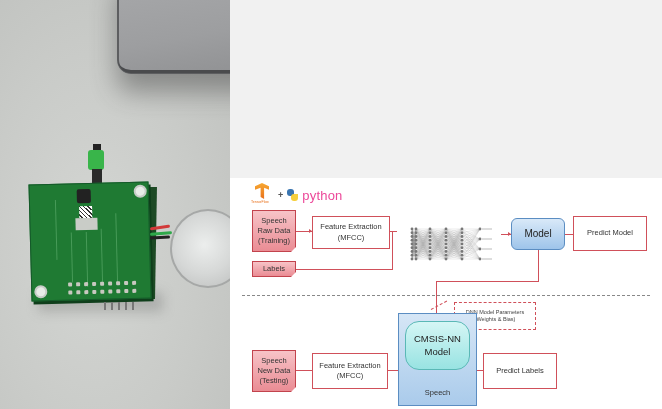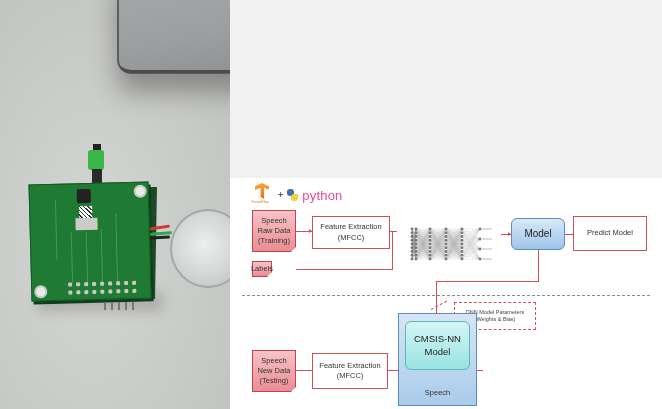--- a/index.html
+++ b/index.html
@@ -41,21 +41,21 @@
   .box.pink::after { content: ""; position: absolute; right: -1px; bottom: -1px; width: 0; height: 0;
     border-left: 5px solid transparent; border-bottom: 5px solid #ffffff; }
   .box.blue { background: linear-gradient(#d9e9f8, #9ec4ea); border: 1px solid #5b8dc2; border-radius: 6px;
     font-size: 10px; color: #222; }
   .line { position: absolute; background: #d0505a; }
   .arrowhead { position: absolute; width: 0; height: 0; border-top: 2px solid transparent; border-bottom: 2px solid transparent; border-left: 3px solid #d0505a; }
 
   #predict-frame { position: absolute; left: 168px; top: 135px; width: 79px; height: 93px; box-sizing: border-box;
     background: linear-gradient(#d6e6f6, #aacbeb); border: 1px solid #5b8dc2; }
   #cmsis { position: absolute; left: 6px; top: 7px; width: 65px; height: 49px; box-sizing: border-box;
-    background: linear-gradient(#d5f6f5, #98e3e2); border: 1px solid #5ab8b6; border-radius: 6px;
+    background: linear-gradient(#d5f6f5, #98e3e2); border: 1px solid #5ab8b6; border-radius: 14px;
     display: flex; align-items: center; justify-content: center; text-align: center;
     font-size: 9.5px; color: #222; line-height: 1.3; white-space: pre-line; }
   #predict-label { position: absolute; left: 0; width: 100%; bottom: 8px; text-align: center; font-size: 7.5px; color: #333; }
 
   #params-box { position: absolute; left: 224px; top: 124px; width: 82px; height: 28px; box-sizing: border-box;
     border: 1px dashed #d0505a; display: flex; align-items: center; justify-content: center; text-align: center;
     font-size: 5.5px; color: #444; line-height: 1.35; white-space: pre-line; }
   #params-leader { position: absolute; left: 201px; top: 131px; width: 18px; height: 0; border-top: 1px dashed #d0505a; transform: rotate(-28deg); transform-origin: left center; }
 
   #divider { position: absolute; left: 12px; top: 117px; width: 408px; height: 0; border-top: 1px dashed #888; }
@@ -138,21 +138,21 @@
     <div id="py-logo">
       <div id="py-a"></div>
       <div id="py-b"></div>
     </div>
     <span id="py-text">python</span>
   </div>
 
   <div class="box pink" style="left:22px; top:32px; width:44px; height:42px;">Speech
 Raw Data
 (Training)</div>
-  <div class="box pink" style="left:22px; top:83px; width:20px; height:16px;">Labels</div>
+  <div class="box pink" style="left:22px; top:83px; width:44px; height:16px;">Labels</div>
   <div class="box" style="left:82px; top:38px; width:78px; height:33px;">Feature Extraction
 (MFCC)</div>
 
   <svg id="nn" viewBox="0 0 90 40">
       <line x1="6" y1="5" x2="10" y2="5" stroke="#9a9a9a" stroke-width="0.2"></line>
       <line x1="6" y1="5" x2="10" y2="8.75" stroke="#9a9a9a" stroke-width="0.2"></line>
       <line x1="6" y1="5" x2="10" y2="12.5" stroke="#9a9a9a" stroke-width="0.2"></line>
       <line x1="6" y1="5" x2="10" y2="16.25" stroke="#9a9a9a" stroke-width="0.2"></line>
       <line x1="6" y1="5" x2="10" y2="20" stroke="#9a9a9a" stroke-width="0.2"></line>
       <line x1="6" y1="5" x2="10" y2="23.75" stroke="#9a9a9a" stroke-width="0.2"></line>
@@ -589,17 +589,18 @@
   <div class="box pink" style="left:22px; top:172px; width:44px; height:42px;">Speech
 New Data
 (Testing)</div>
   <div class="box" style="left:82px; top:175px; width:76px; height:36px;">Feature Extraction
 (MFCC)</div>
   <div id="predict-frame">
     <div id="cmsis">CMSIS-NN
 Model</div>
     <div id="predict-label">Speech</div>
   </div>
+  <div class="box" style="left:253px; top:175px; width:74px; height:36px;">Predict Labels</div>
 
   <div class="line" style="left:66px; top:192px; width:16px; height:1px;"></div>
   <div class="line" style="left:158px; top:192px; width:10px; height:1px;"></div>
   <div class="line" style="left:247px; top:192px; width:6px; height:1px;"></div>
 </div>
 
 </body></html>

